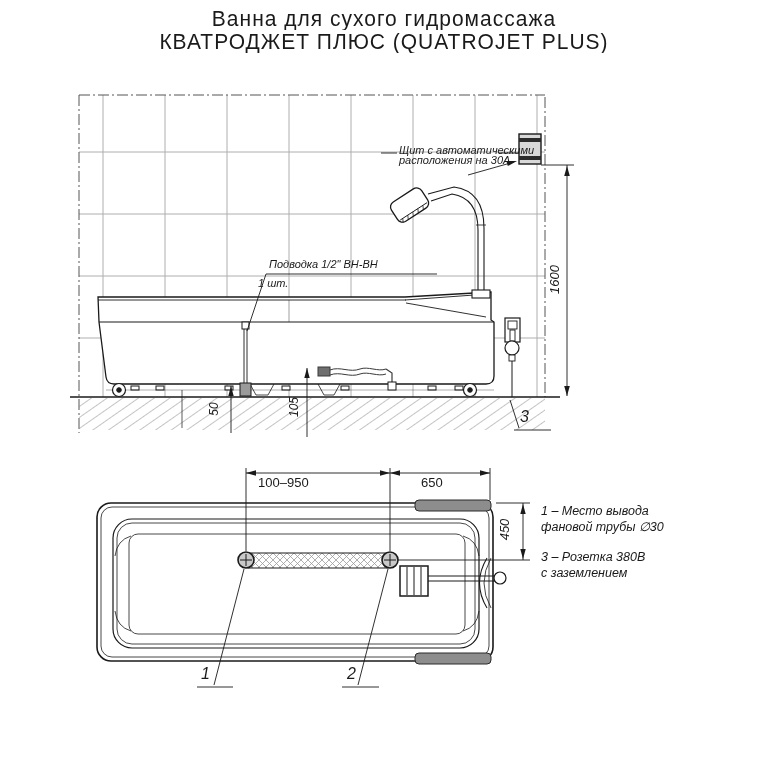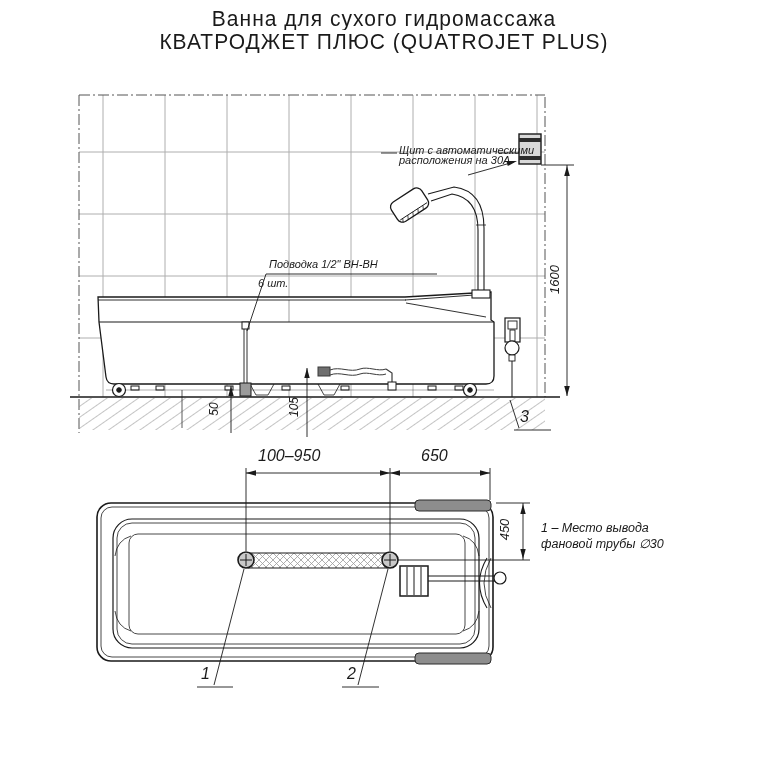--- a/index.html
+++ b/index.html
@@ -4,26 +4,26 @@
 <style>
   html,body{margin:0;padding:0;background:#fff;}
   #canvas{position:relative;width:768px;height:768px;background:#ffffff;overflow:hidden;
           font-family:"Liberation Sans",sans-serif;color:#1a1a1a;}
   svg{position:absolute;left:0;top:0;}
   .txt{position:absolute;white-space:nowrap;color:#1a1a1a;}
   .title{width:768px;text-align:center;font-size:21px;letter-spacing:1px;transform:scaleY(1.08);}
   .rot{transform:rotate(-90deg);transform-origin:center center;}
   .small-note{font-size:11px;line-height:10px;font-style:italic;}
   .note11{font-size:11px;font-style:italic;}
-  .dim15{font-size:16px;font-style:italic;}
+  .dim15{font-size:13px;margin-top:28px;}
   .dim13{font-size:13px;font-style:italic;}
   .dim12{font-size:12px;font-style:italic;}
   .callout{font-size:16px;font-style:italic;}
   .legend{font-size:12.5px;line-height:16px;font-style:italic;}
-  .legend p{margin:17px 0 14px 0;}
+  .legend p{margin:0 0 14px 0;}
 </style>
 </head>
 <body>
 
 <div id="canvas">
 
   <svg width="768" height="768" viewBox="0 0 768 768">
     <defs>
       <pattern id="soil" width="9" height="9" patternUnits="userSpaceOnUse" patternTransform="rotate(55)">
         <line x1="0" y1="0" x2="0" y2="9" stroke="#8a8a8a" stroke-width="1"></line>
@@ -237,34 +237,38 @@
 
   <div class="txt title" style="top:6px;">Ванна для сухого гидромассажа</div>
   <div class="txt title" style="top:29px;">КВАТРОДЖЕТ ПЛЮС (QUATROJET PLUS)</div>
 
   <div class="txt small-note" style="left:399px;top:145px;">
     <span>Щит с автоматическими</span><br>
     <span>расположения на 30А</span>
   </div>
 
   <div class="txt note11" style="left:269px;top:258px;">Подводка 1/2" ВН-ВН</div>
-  <div class="txt note11" style="left:258px;top:277px;">6 шт.</div>
+  <div class="txt note11" style="left:258px;top:277px;">1 шт.</div>
 
   <div class="txt dim13 rot" style="left:540px;top:272px;">1600</div>
   <div class="txt dim12 rot" style="left:207px;top:402px;">50</div>
   <div class="txt dim12 rot" style="left:284px;top:400px;">105</div>
   <div class="txt callout" style="left:520px;top:408px;">3</div>
 
   <div class="txt dim15" style="left:258px;top:447px;">100–950</div>
   <div class="txt dim15" style="left:421px;top:447px;text-align:center;">650</div>
   <div class="txt dim13 rot" style="left:494px;top:522px;">450</div>
 
   <div class="txt callout" style="left:201px;top:665px;">1</div>
   <div class="txt callout" style="left:347px;top:665px;">2</div>
 
   <div class="txt legend" style="left:541px;top:503px;width:220px;">
     <p>
       <span>1 – Место вывода</span><br>
       <span>фановой трубы ∅30</span>
     </p>
+    <p>
+      <span>3 – Розетка 380В</span><br>
+      <span>с заземлением</span>
+    </p>
   </div>
 
 </div>
 
 </body></html>

